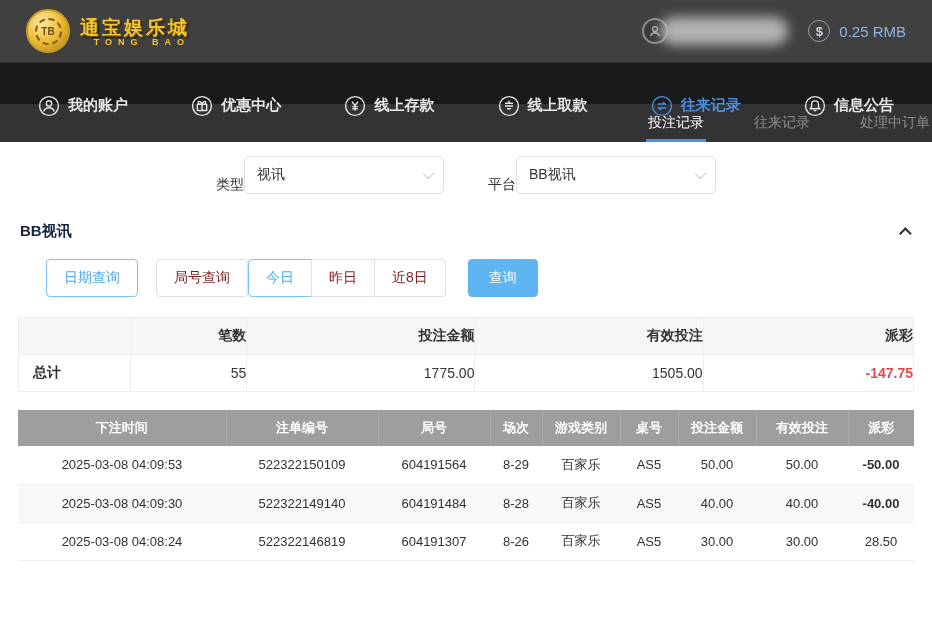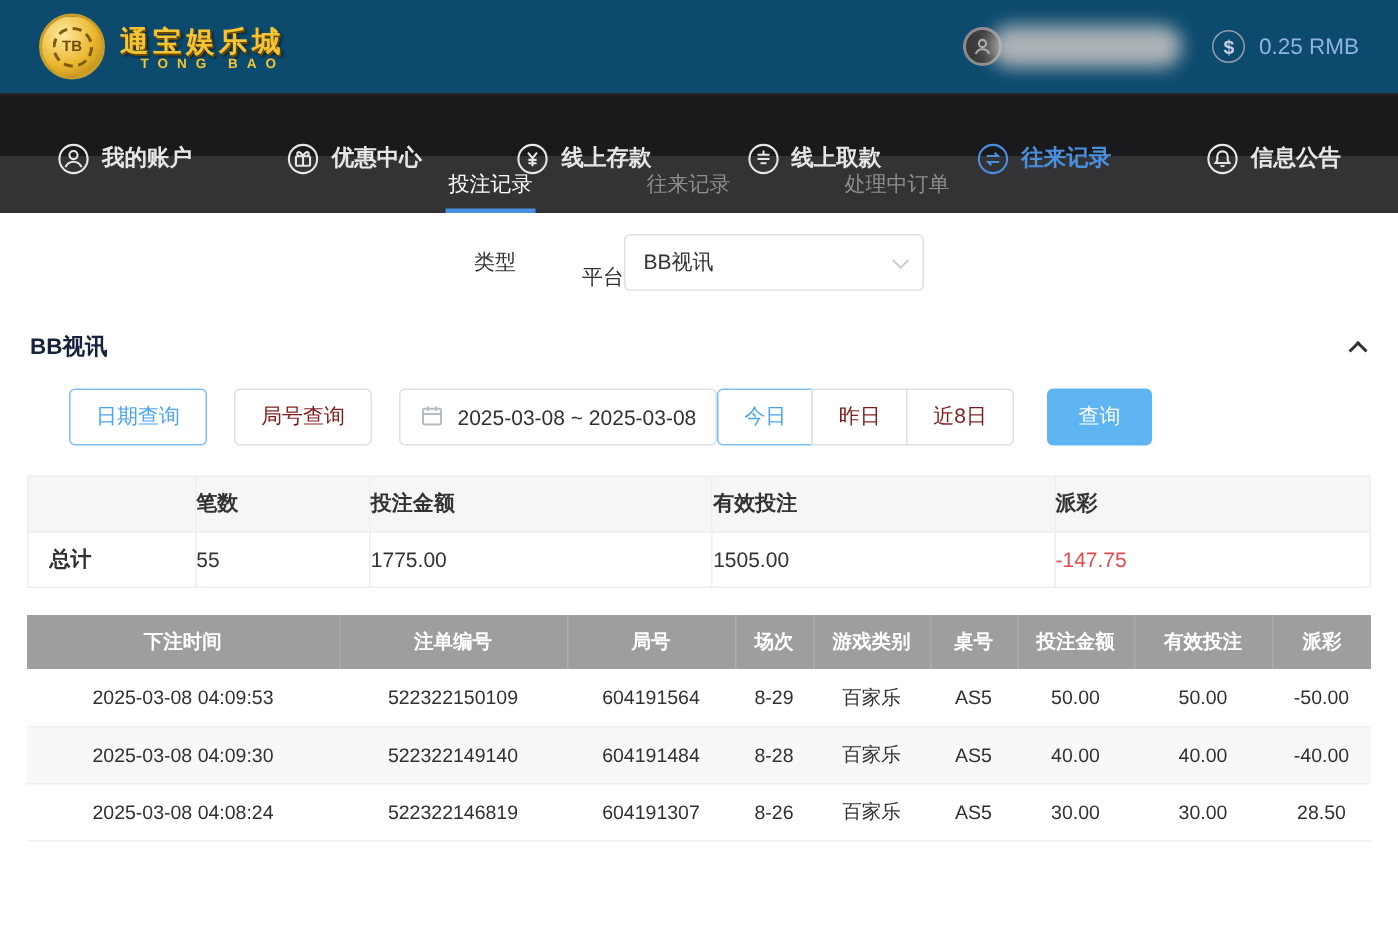--- a/index.html
+++ b/index.html
@@ -5,21 +5,21 @@
   * { box-sizing: border-box; margin: 0; padding: 0; }
   html,body { width: 932px; height: 633px; overflow: hidden; }
   body {
     font-family: "Liberation Sans", "DejaVu Sans", sans-serif;
     background: #fff;
     color: #333;
   }
 
   
   .top-header {
-    height: 62px; background: #0c4a6e;
+    height: 62px; background: #404040;
     display: flex; align-items: center; padding: 12px 26px;
   }
   .logo { display: flex; align-items: center; gap: 10px; }
   .chip {
     width: 44px; height: 44px; border-radius: 50%;
     background: radial-gradient(circle at 35% 30%, #ffe9a0, #eab62e 55%, #a97a12);
     border: 2px solid #c79e2b;
     display: flex; align-items: center; justify-content: center;
   }
   .chip-inner {
@@ -68,21 +68,21 @@
   .nav-item {
     display: flex; align-items: center; gap: 8px;
     color: #e6e6e6; font-size: 15px; font-weight: bold; cursor: pointer; margin-top: 44px;
   }
   .nav-item.active { color: #4a8fdc; }
   .nav-item svg { display: block; }
 
   
   .sub-nav {
     height: 38px; background: #333336;
-    display: flex; align-items: stretch; justify-content: center; gap: 72px;
+    display: flex; align-items: stretch; justify-content: flex-end; gap: 46px;
   }
   .sub-tab {
     color: #8d8d90; font-size: 14px; display: flex; align-items: center;
     position: relative; cursor: pointer; padding: 0 2px;
   }
   .sub-tab.active { color: #fff; }
   .sub-tab.active::after {
     content: ""; position: absolute; left: 0; right: 0; bottom: 0;
     height: 3px; background: #4a90e2;
   }
@@ -137,39 +137,39 @@
   .btn-solid {
     background: #5fb4f2; border: 1px solid #5fb4f2; color: #fff;
     margin-left: 22px; padding: 0 20px;
   }
   .gap18 { margin-left: 18px; }
 
   
   .summary-wrap { padding: 0 18px; margin-top: 20px; }
   table { border-collapse: collapse; width: 100%; }
   .sum-table th, .sum-table td {
-    border: 1px solid #ebeef2; height: 37px; font-size: 14px; text-align: left;
+    border: 1px solid #ebeef2; height: 37px; font-size: 14px; text-align: right;
   }
   .sum-table th { background: #f5f6f8; color: #333; font-weight: bold; }
   .sum-table td.total-label { text-align: left; padding-left: 14px; font-weight: bold; color: #303133; }
 
   
   .main-table-wrap { padding: 0 18px; margin-top: 18px; }
   .main-table th {
     background: #9e9ea1; color: #fff; font-size: 13px; font-weight: bold;
     height: 36px; border-right: 1px solid #ababae;
   }
   .main-table th:last-child { border-right: none; }
   .main-table td {
     height: 38px; font-size: 13px; text-align: center; color: #303133;
     border-bottom: 1px solid #efefef;
   }
   .main-table tbody tr:nth-child(even) { background: #f7f8fa; }
   .bet-link { color: #5b9bd5; cursor: pointer; }
-  .neg { color: #e04b4b; }
+  .neg { color: #e04b4b; font-weight: bold; }
 </style>
 </head>
 <body>
 
 <div class="top-header">
   <div class="logo">
     <div class="chip">
       <div class="chip-inner">TB</div>
     </div>
     <div class="logo-text-wrap">
@@ -257,49 +257,42 @@
 
 <div class="sub-nav">
   <div class="sub-tab active">投注记录</div>
   <div class="sub-tab">往来记录</div>
   <div class="sub-tab">处理中订单</div>
 </div>
 
 <div class="filter-row">
   <div class="filter-group">
     <span class="filter-label">类型</span>
+    <div class="select">
+      <span>视讯</span>
+      <span class="chev-down"></span>
+    </div>
   </div>
   <div class="filter-group">
     <span class="filter-label">平台</span>
     <div class="select">
       <span>BB视讯</span>
       <span class="chev-down"></span>
     </div>
   </div>
 </div>
 
 <div class="section-head">
   <div class="section-title">BB视讯</div>
   <div class="chev-up"></div>
 </div>
 
 <div class="toolbar">
   <div class="btn btn-blue-outline">日期查询</div>
   <div class="btn btn-gray-outline gap18">局号查询</div>
-  <div class="date-input">
-    <span>
-      <svg width="16" height="16" viewBox="0 0 16 16" fill="none" stroke="#b6bac2" stroke-width="1.3">
-        <rect x="2" y="3.5" width="12" height="10.5" rx="1"></rect>
-        <line x1="2" y1="7" x2="14" y2="7"></line>
-        <line x1="5.5" y1="2" x2="5.5" y2="5"></line>
-        <line x1="10.5" y1="2" x2="10.5" y2="5"></line>
-      </svg>
-    </span>
-    <span>2025-03-08 ~ 2025-03-08</span>
-  </div>
   <div class="btn-group">
     <div class="btn btn-blue-outline">今日</div>
     <div class="btn btn-gray-outline">昨日</div>
     <div class="btn btn-gray-outline">近8日</div>
   </div>
   <div class="btn btn-solid">查询</div>
 </div>
 
 <div class="summary-wrap">
   <table class="sum-table">

